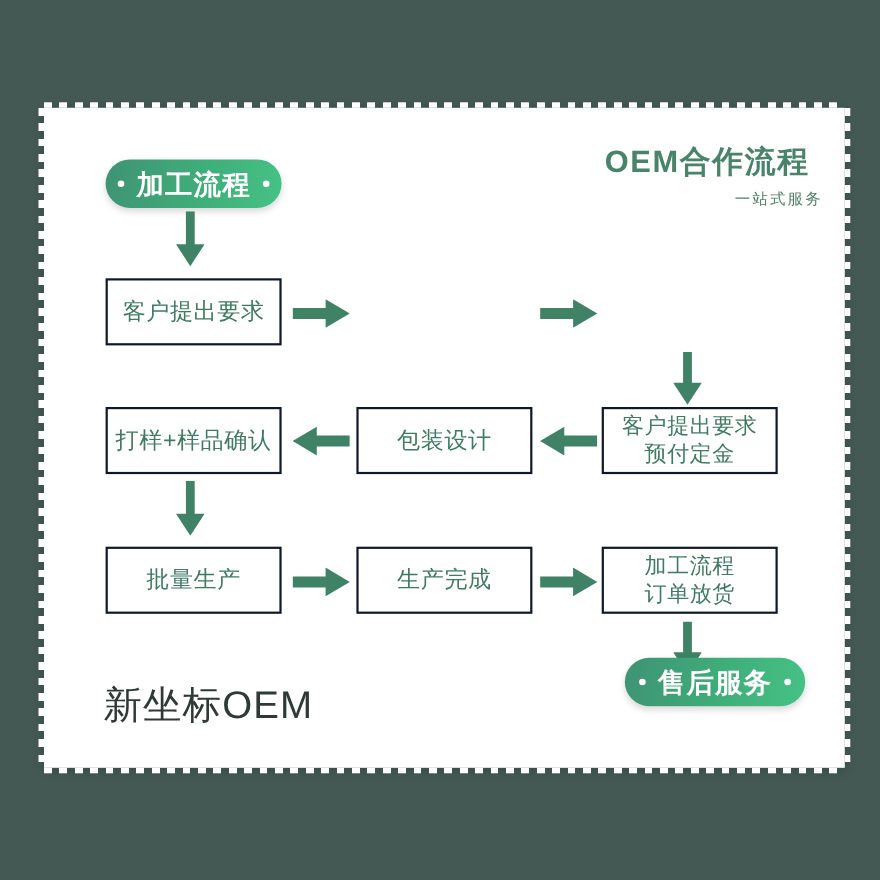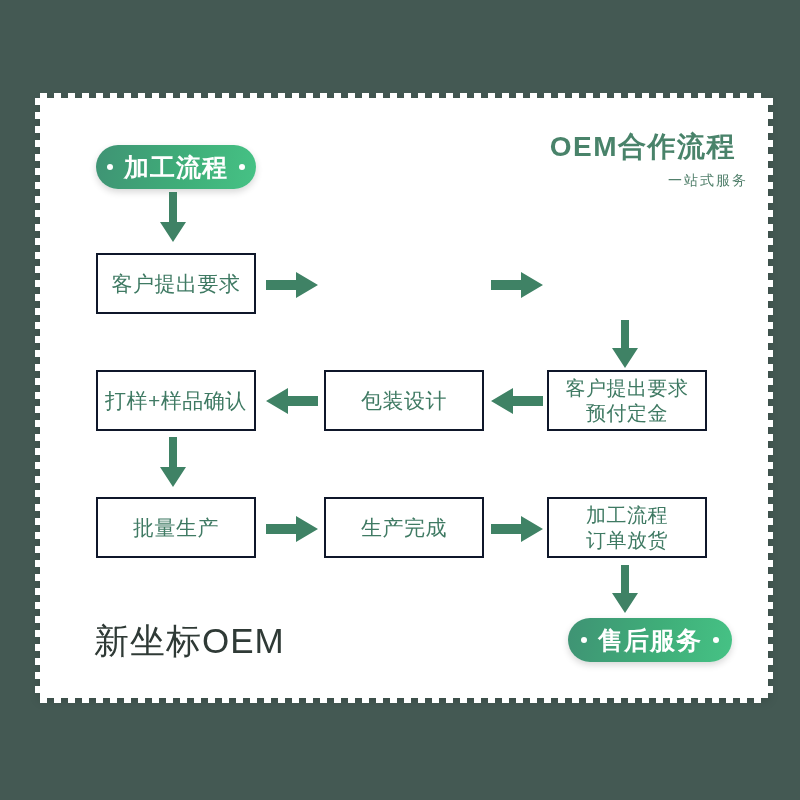--- a/index.html
+++ b/index.html
@@ -83,21 +83,21 @@
     flex: 0 0 auto;
   }
   .pill-process {
     left: 96px;
     top: 145px;
     width: 160px;
     height: 44px;
   }
   .pill-aftersales {
     left: 568px;
-    top: 618px;
+    top: 598px;
     width: 164px;
     height: 44px;
   }
 
   
   .title {
     position: absolute;
     right: 64px;
     top: 128px;
     font-size: 28px;

